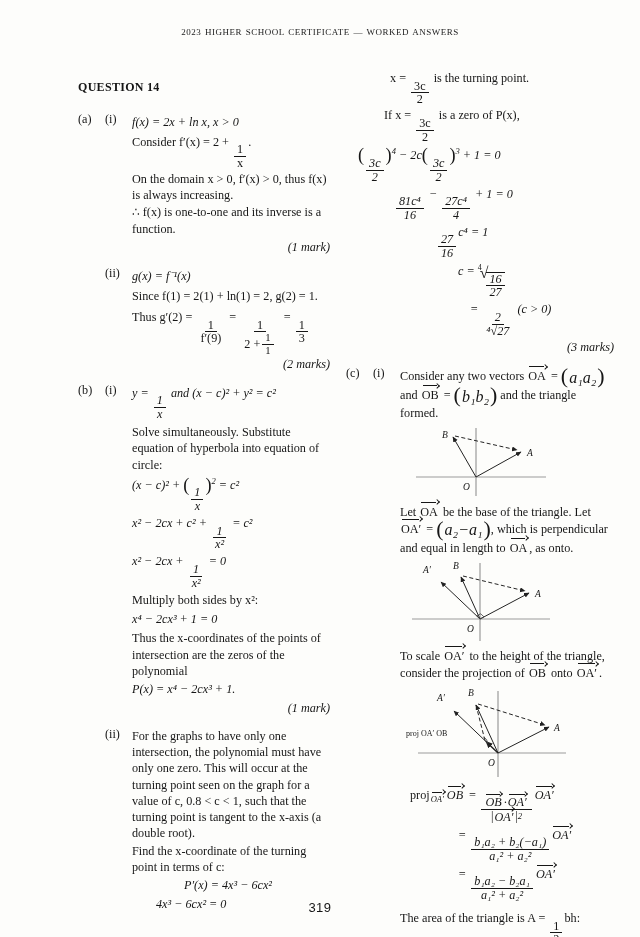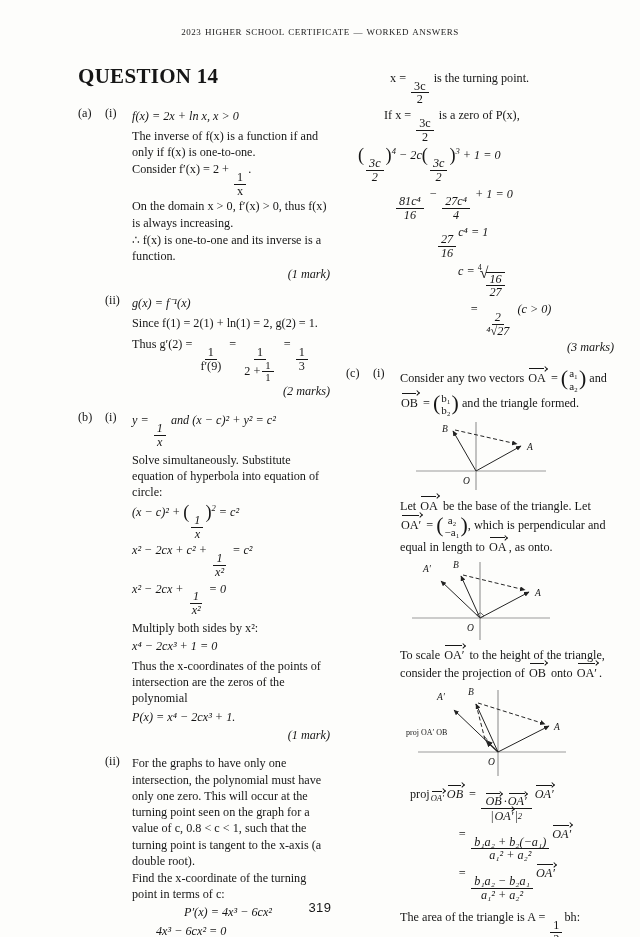--- a/index.html
+++ b/index.html
@@ -1,40 +1,40 @@
 <!DOCTYPE html>
 <html><head>
 <meta charset="utf-8">
 <style>
   html,body{margin:0;padding:0;background:#fff}
   .page{width:640px;height:937px;background:#fdfdfb;font-family:"Liberation Serif",serif;color:#161616;position:relative;overflow:hidden}
   .header{position:absolute;top:27px;left:0;right:0;text-align:center;font-size:9px;letter-spacing:.5px;word-spacing:1px;color:#222}
   .content{position:absolute;top:64px;left:78px;right:24px;display:flex;gap:14px}
   .colL{width:254px;flex:none}
   .colR{flex:1;min-width:0}
-  .qtitle{font-size:21px;font-weight:700;margin:0 0 17px;letter-spacing:.3px}
+  .qtitle{font-size:12px;font-weight:700;margin:16px 0 17px;letter-spacing:.3px}
   .row{display:flex;align-items:flex-start}
   .pl{width:27px;flex:none;font-size:12.2px}
   .sl{width:27px;flex:none;font-size:12.2px}
   .pbody{flex:1;min-width:0}
   .para{font-size:12.2px;line-height:1.33;margin:1px 0}
   .eq{font-size:12.2px;font-style:italic;margin:3px 0;line-height:1.3}
   .up{font-style:normal}
   .marks{font-size:12.2px;font-style:italic;text-align:right;margin:3px 2px 11px 0}
   .frac{display:inline-flex;flex-direction:column;align-items:center;vertical-align:-0.62em;line-height:1.05;margin:0 2px;}
   .frac .num{padding:0 3px;border-bottom:1px solid #161616;display:inline-flex;align-items:center;justify-content:center;white-space:nowrap}
   .frac .den{padding:0 3px;display:inline-flex;align-items:center;justify-content:center;white-space:nowrap}
   .fracsm{font-size:.88em;vertical-align:-0.5em}
   .vec{position:relative;display:inline-block;margin:0 2px 0 1px;padding-top:1px;white-space:nowrap}
   .vec::before{content:"";position:absolute;top:-1px;left:1px;right:2px;border-top:1px solid #161616}
   .vec::after{content:"";position:absolute;top:-2.7px;right:-1px;width:3.2px;height:3.2px;border-top:1px solid #161616;border-right:1px solid #161616;transform:rotate(45deg)}
   .vecsub{font-size:8.5px;vertical-align:-3px}
   .bp{font-size:1.5em;line-height:0;vertical-align:-0.1em;font-style:normal}
   .cvp{font-size:1.8em;line-height:0;vertical-align:-0.12em;font-style:normal}
-  .col2{display:inline-flex;flex-direction:column;align-items:center;line-height:1.1;vertical-align:middle;font-size:11px;padding:0 1px}
+  .col2{display:inline-flex;flex-direction:row;align-items:center;line-height:1.1;vertical-align:middle;font-style:italic;font-size:16px;padding:0 1px}
   .ridx{font-size:8px;vertical-align:super;margin-right:-2px}
   .rsign{font-size:1.3em;line-height:0;vertical-align:-0.18em}
   .vinc{border-top:1px solid #161616;margin-left:-2px}
   sup{font-size:.7em}
   .ind1{margin-left:44px}.ind2{margin-left:38px}.ind3{margin-left:12px}.ind4{margin-left:48px}
   .ind5{margin-left:90px}.ind6{margin-left:112px}.ind7{margin-left:124px}
   .b2eq1{margin-left:52px}.b2eq2{margin-left:24px}
   .pr1{margin-left:10px;margin-top:8px}.pr2{margin-left:58px}
   .pageno{position:absolute;bottom:22px;left:0;right:0;text-align:center;font-size:13px;font-family:"Liberation Sans",sans-serif;letter-spacing:.5px}
   svg.diag{display:block;margin:3px 0 4px 4px}
@@ -54,21 +54,20 @@
   <div class="content">
 
     <div class="colL">
       <div class="qtitle">QUESTION 14</div>
 
       <div class="row">
         <span class="pl">(a)</span>
         <span class="sl">(i)</span>
         <div class="pbody">
           <div class="eq">f(x) = 2x + ln x, x &gt; 0</div>
-          <div class="para">The inverse of f(x) is a function if and only if f(x) is one-to-one.</div>
           <div class="para">
             <span>Consider f′(x) = 2 + </span><span class="frac">
                 <span class="num">1</span>
                 <span class="den">x</span>
               </span><span>.</span>
           </div>
           <div class="para">On the domain x &gt; 0, f′(x) &gt; 0, thus f(x) is always increasing.</div>
           <div class="para">∴ f(x) is one-to-one and its inverse is a function.</div>
           <div class="marks">(1 mark)</div>
         </div>

